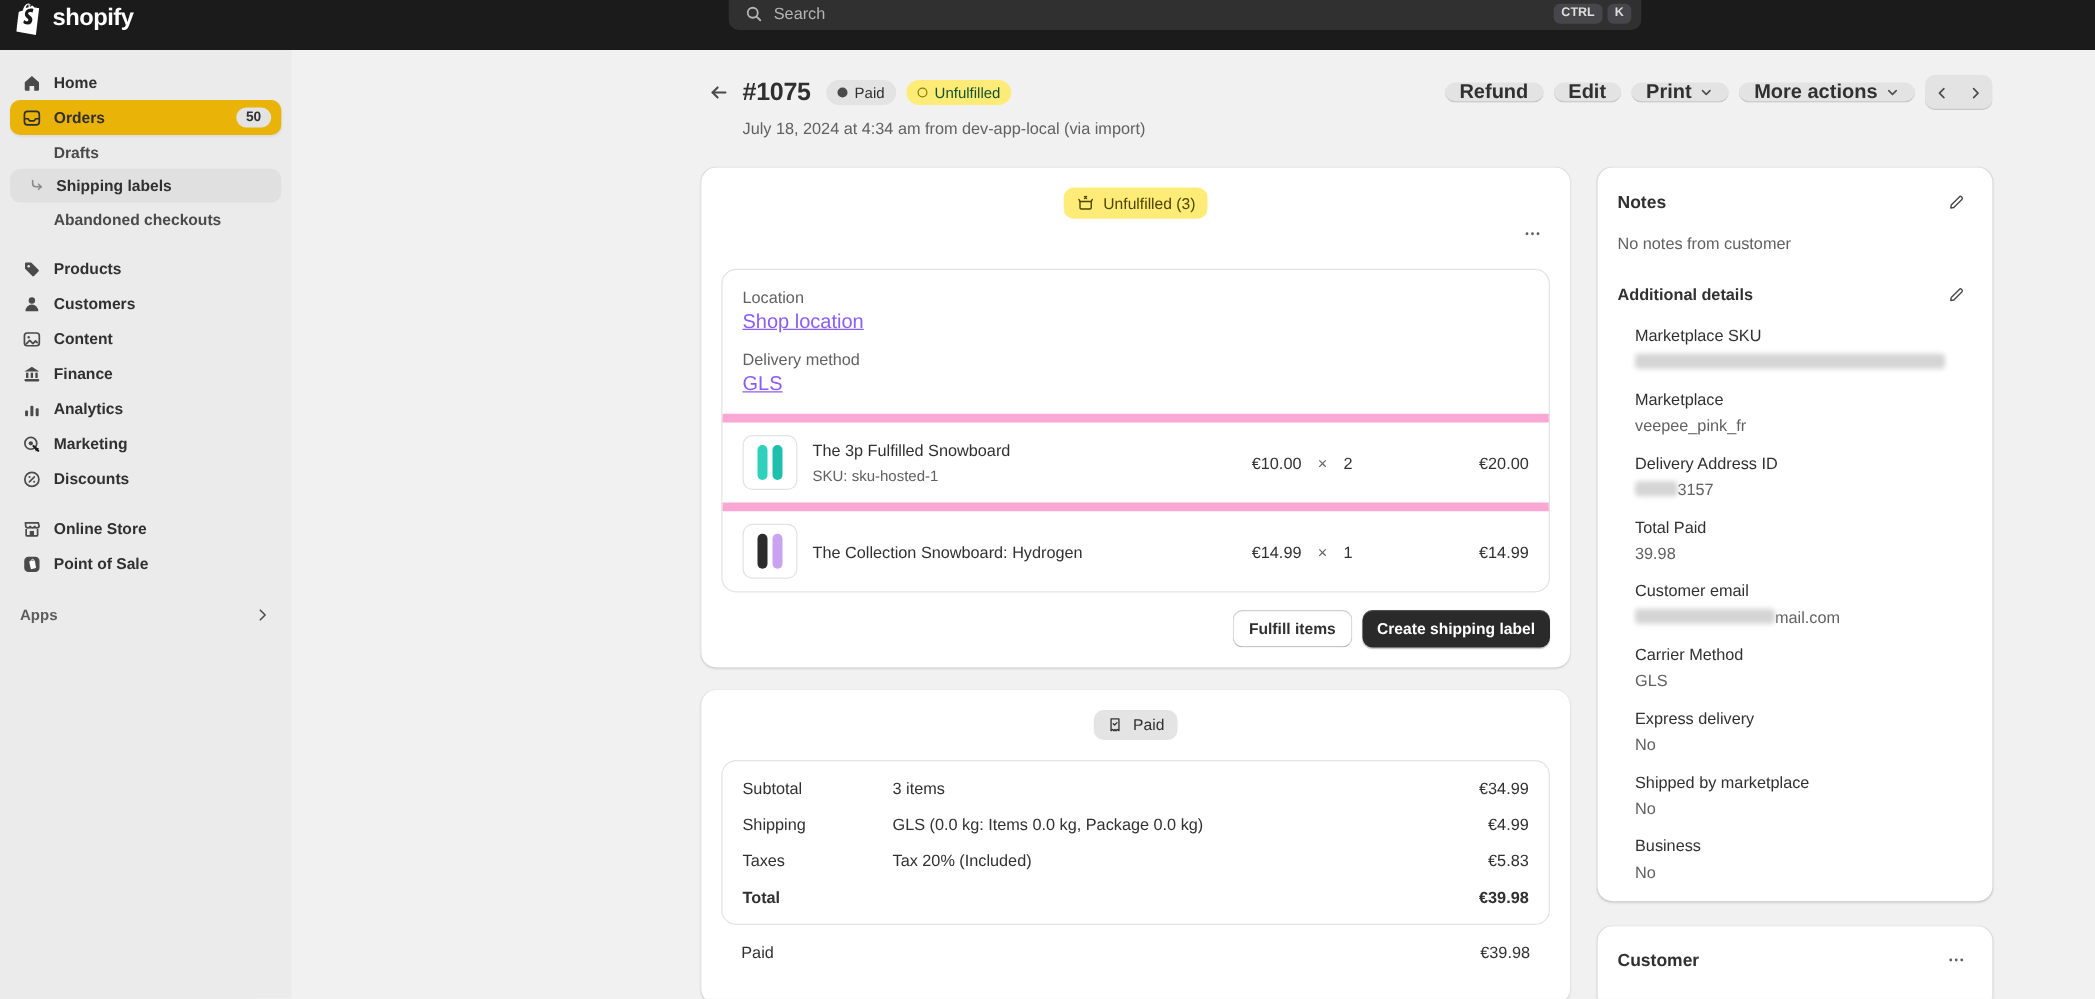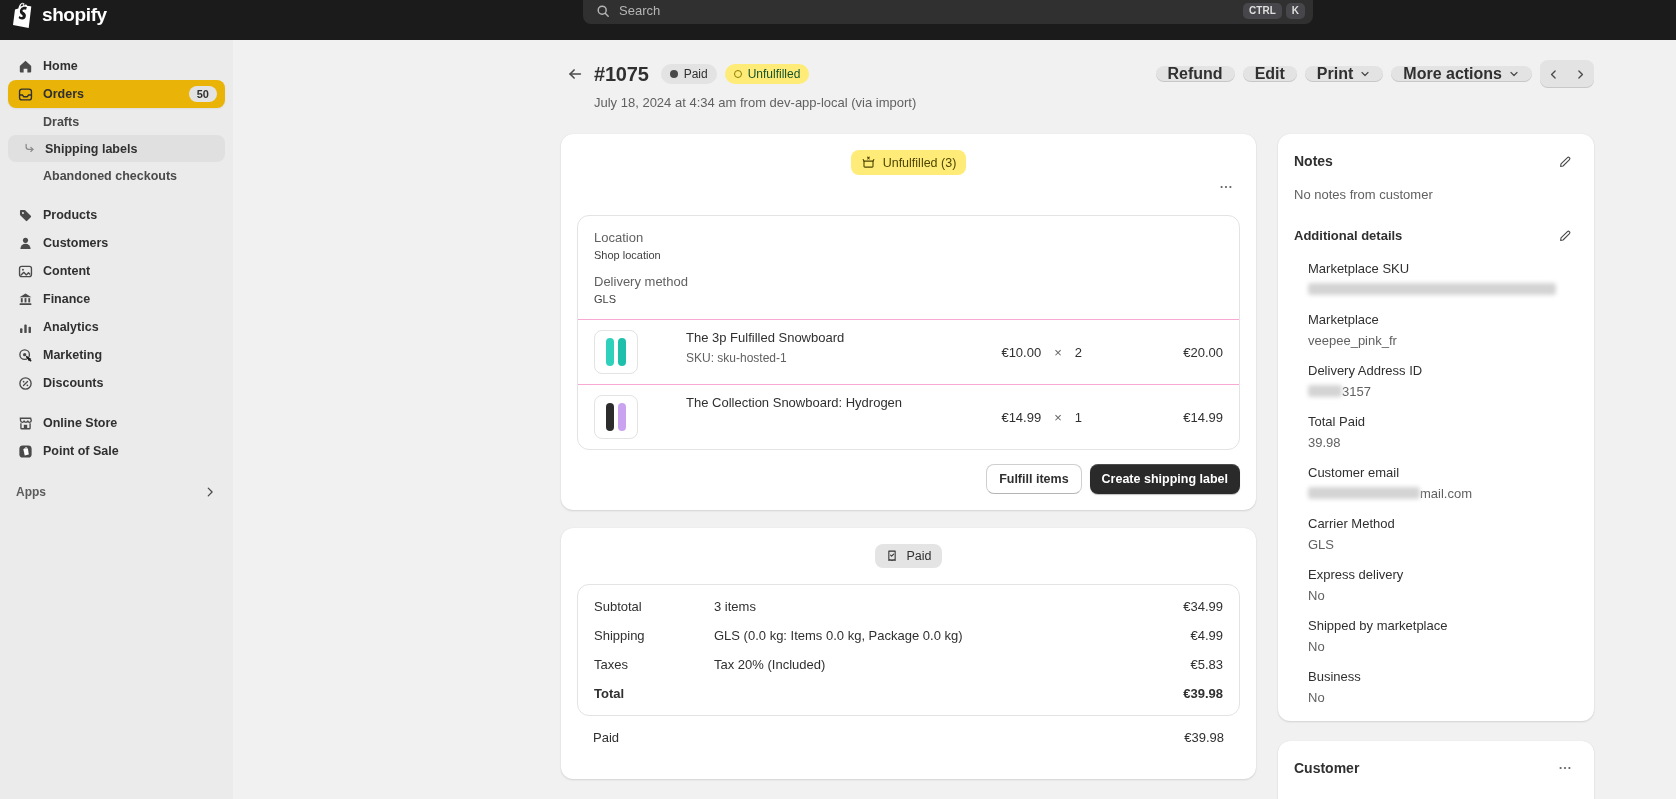--- a/index.html
+++ b/index.html
@@ -70,23 +70,23 @@
   .card-head{display:flex;align-items:center;flex-direction:column;}
   .pill{display:inline-flex;align-items:center;gap:7px;border-radius:8px;padding:5px 10px;
     font-size:12.5px;font-weight:500;}
   .pill-yellow{background:#ffeb78;color:#4f4700;}
   .pill-gray{background:#e4e4e4;color:#303030;}
   .dots-btn{margin-left:auto;color:#616161;cursor:pointer;width:28px;height:24px;
     display:flex;align-items:center;justify-content:center;border-radius:6px;}
   .inner-box{border:1px solid #e3e3e3;border-radius:12px;margin-top:16px;}
   .loc-block{padding:14px 16px;}
   .mini-label{color:#616161;font-size:13px;margin-bottom:4px;}
-  .mini-value{color:#404040;font-size:11px;}
+  .mini-value{color:#8b5cf6;font-size:16px;text-decoration:underline;}
   .loc-spacer{height:13px;}
-  .item-row{display:flex;padding:10px 16px;border-top:1px solid #f9a8d4;gap:36px;}
+  .item-row{display:flex;align-items:center;padding:10px 16px;border-top:7px solid #f9a8d4;}
   .thumb{width:42px;height:42px;border:1px solid #e3e3e3;border-radius:8px;background:#fff;
     display:flex;align-items:center;justify-content:center;gap:4px;flex:none;}
   .board{width:8px;height:28px;border-radius:4px;}
   .item-info{margin-left:12px;min-width:0;}
   .item-name{color:#303030;cursor:pointer;}
   .item-sku{color:#616161;font-size:12px;margin-top:6px;}
   .price-group{margin-left:auto;display:flex;align-items:center;gap:13px;}
   .unit-price{min-width:56px;text-align:right;}
   .times{color:#616161;}
   .line-total{width:128px;text-align:right;}

